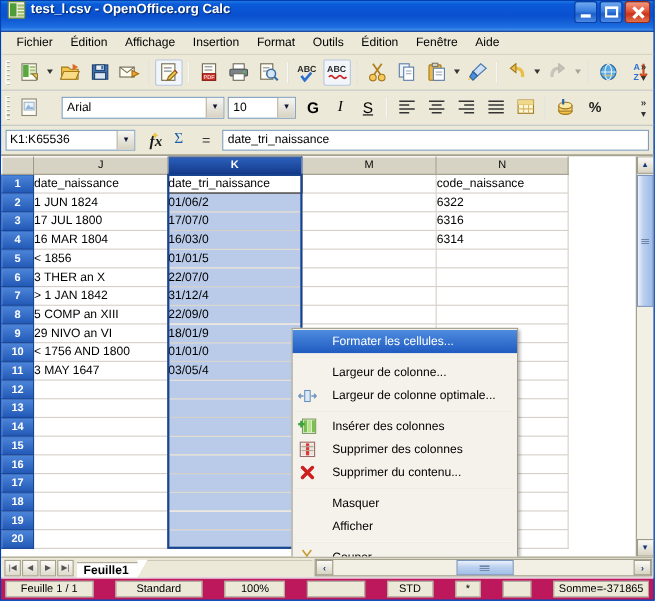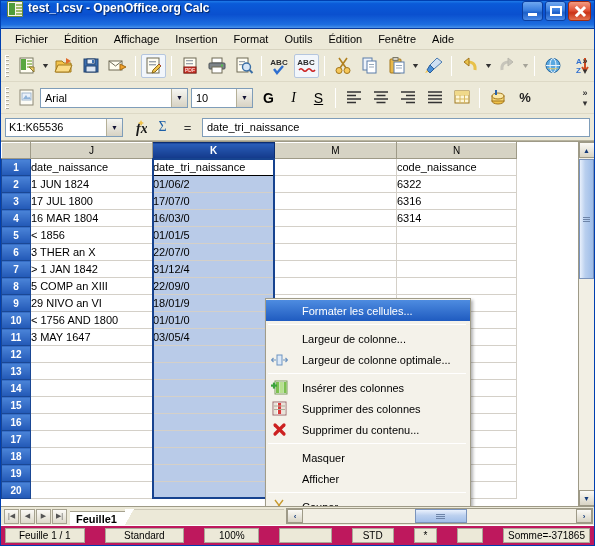--- a/index.html
+++ b/index.html
@@ -135,21 +135,21 @@
     height:20px; background:#fff; border:1px solid #7f9db9;
     display:flex; align-items:center; font-size:11px; padding-left:4px;
     margin-right:3px; color:#000;
   }
   .combo .cb-txt { flex:1; white-space:nowrap; overflow:hidden; }
   .combo .cb-drop {
     width:16px; height:18px; background:linear-gradient(180deg,#f6f6f2,#d7d2c3);
     border-left:1px solid #b5b098; display:flex; align-items:center; justify-content:center;
     font-size:7px; color:#113;
   }
-  .fontname { width:148px; }
+  .fontname { width:148px;margin-left:16px; }
   .fontsize { width:62px; }
   .fmt-letter { font-size:14px; width:25px; height:24px; display:flex;
                 align-items:center; justify-content:center; }
 
   
   .gridwrap {
     flex:1; display:flex; flex-direction:column; position:relative;
     background:#fff; overflow:hidden;
     border-top:1px solid #9e9a87;
   }

